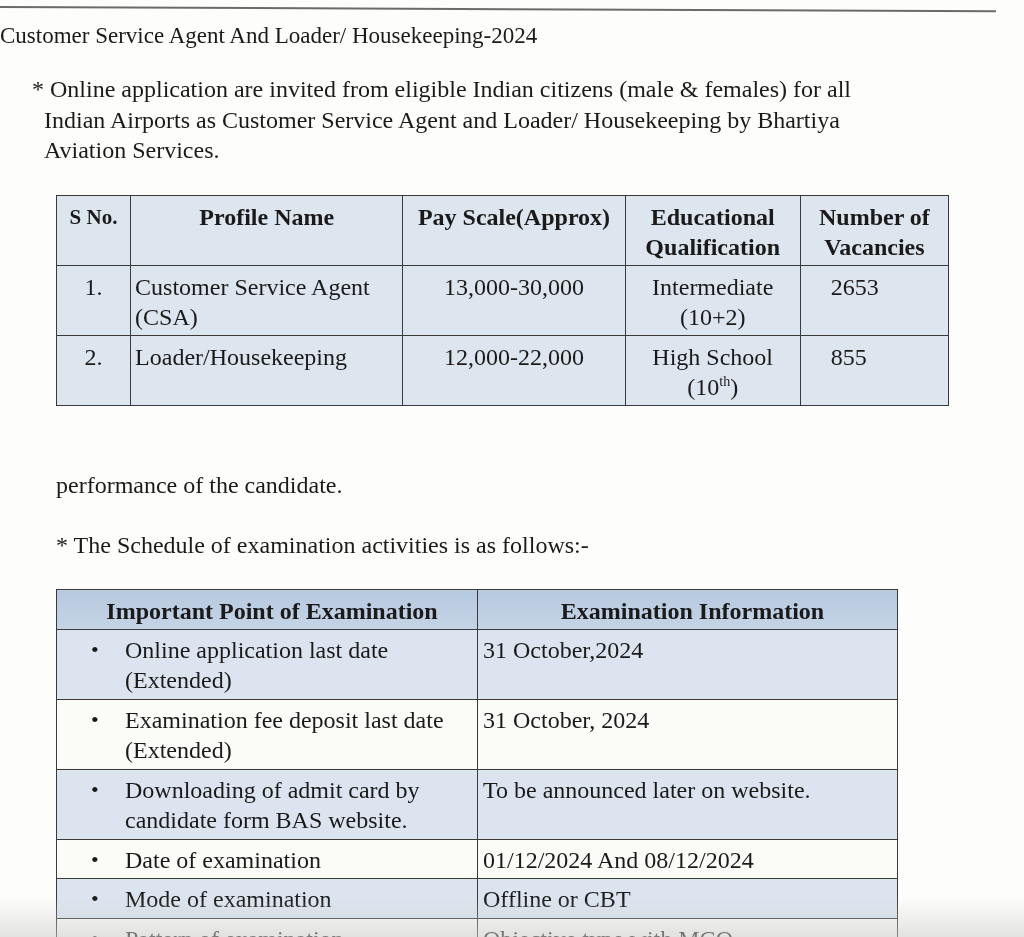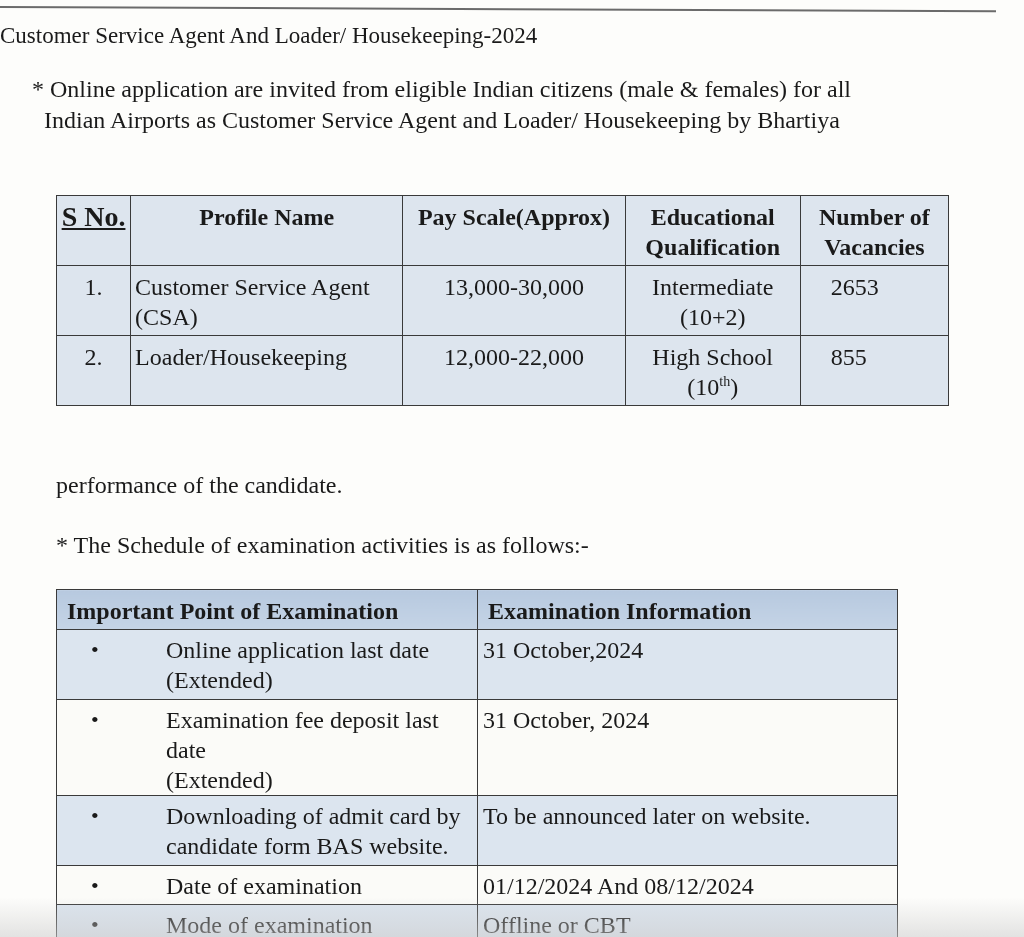--- a/index.html
+++ b/index.html
@@ -65,22 +65,21 @@
       background: #dde5ee;
     }
     .vac-table th {
       font-weight: bold;
       text-align: center;
       height: 70px;
       padding-top: 6px;
       box-sizing: border-box;
     }
     .vac-table th.sno {
-      font-size: 28px;
-      text-decoration: underline;
+      font-size: 21px;
     }
     .vac-table td {
       height: 70px;
       box-sizing: border-box;
       padding-top: 6px;
     }
     .c1 { width: 74px; text-align: center; }
     .c2 { width: 272px; }
     .c3 { width: 222px; text-align: center; }
     .c4 { width: 175px; text-align: center; }
@@ -104,21 +103,21 @@
     .sched-table {
       left: 56px;
       top: 589px;
       width: 842px;
       font-size: 24px;
       line-height: 30px;
     }
     .sched-table th {
       background: linear-gradient(#b7c9df, #c5d4e6);
       font-weight: bold;
-      text-align: left;
+      text-align: center;
       height: 40px;
       box-sizing: border-box;
       padding: 6px 0 0 10px;
       border-bottom: none;
     }
     .sched-table th.k { width: 421px; }
     .sched-table td {
       box-sizing: border-box;
       padding-top: 5px;
     }
@@ -130,21 +129,21 @@
       display: flex;
       align-items: flex-start;
     }
     .bullet {
       width: 34px;
       padding-left: 34px;
       box-sizing: content-box;
       flex: 0 0 34px;
       font-size: 22px;
     }
-    .bullet-text { flex: 1; margin-left: 41px; }
+    .bullet-text { flex: 1; }
 
     .bottom-fade {
       position: absolute;
       left: 0;
       top: 897px;
       width: 1024px;
       height: 40px;
       background: linear-gradient(rgba(225,225,225,0), rgba(205,205,205,0.55));
       pointer-events: none;
     }
@@ -152,20 +151,21 @@
 </head>
 <body>
 
 <div class="top-rule"></div>
 
 <div class="doc-title">Customer Service Agent And Loader/ Housekeeping-2024</div>
 
 <div class="intro">
   <span>* Online application are invited from eligible Indian citizens (male &amp; females) for all</span><br>
   <span class="cont">Indian Airports as Customer Service Agent and Loader/ Housekeeping by Bhartiya</span>
+  <span class="cont">Aviation Services.</span>
 </div>
 
 <table class="vac-table">
   <tbody>
       <tr>
     <th class="c1 sno">S No.</th>
     <th class="c2">Profile Name</th>
     <th class="c3">Pay Scale(Approx)</th>
     <th class="c4">
       <span class="center-line">Educational</span>

